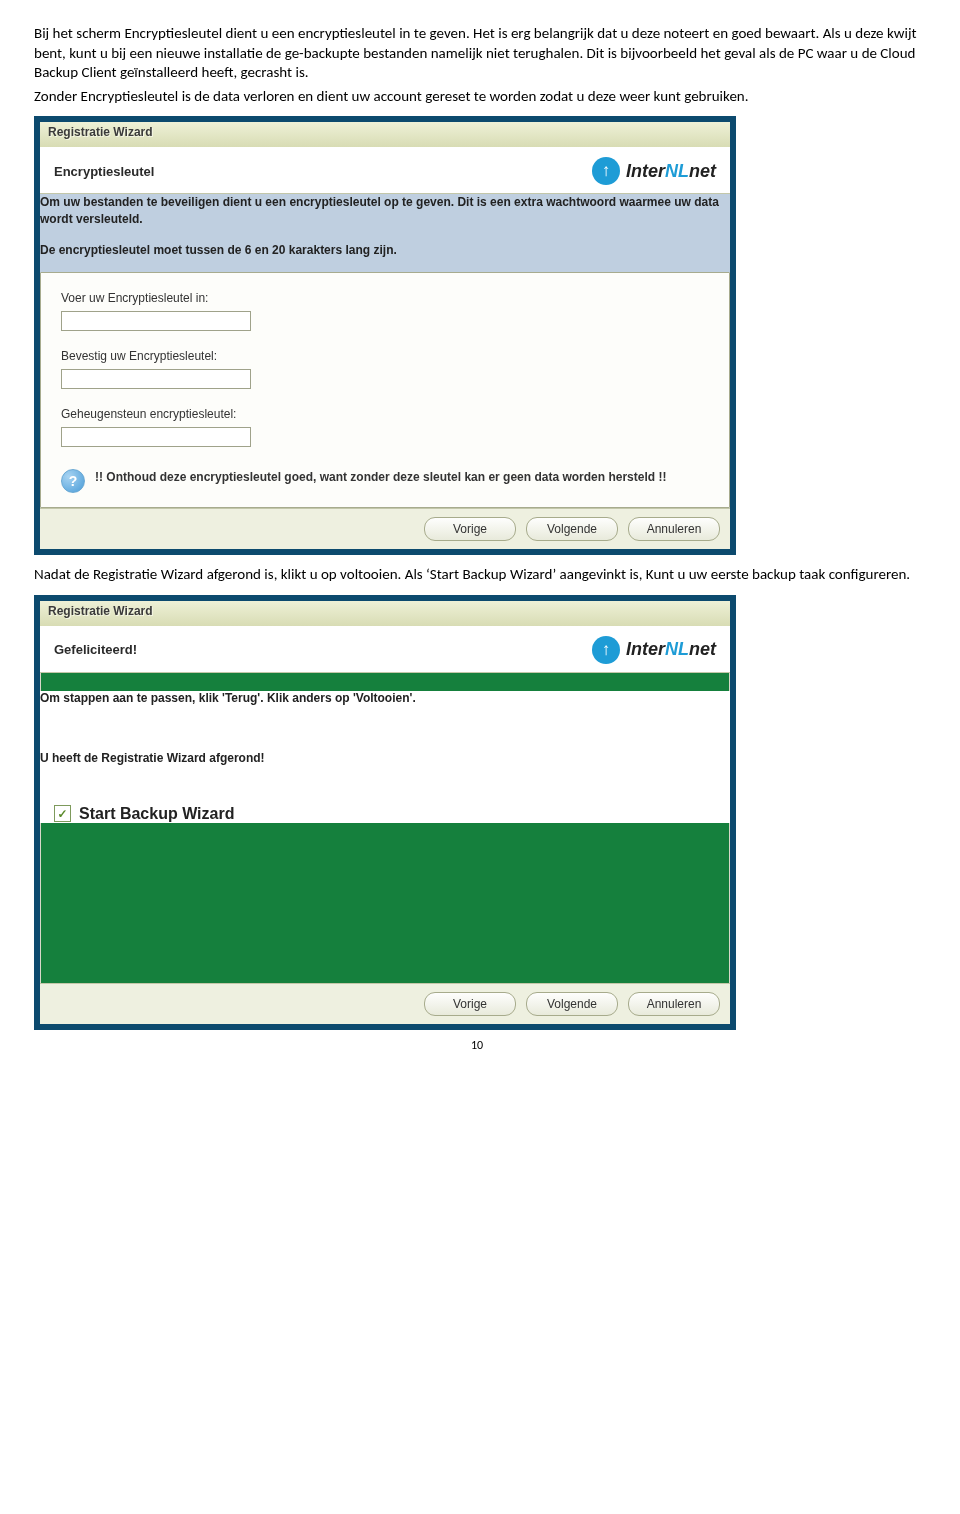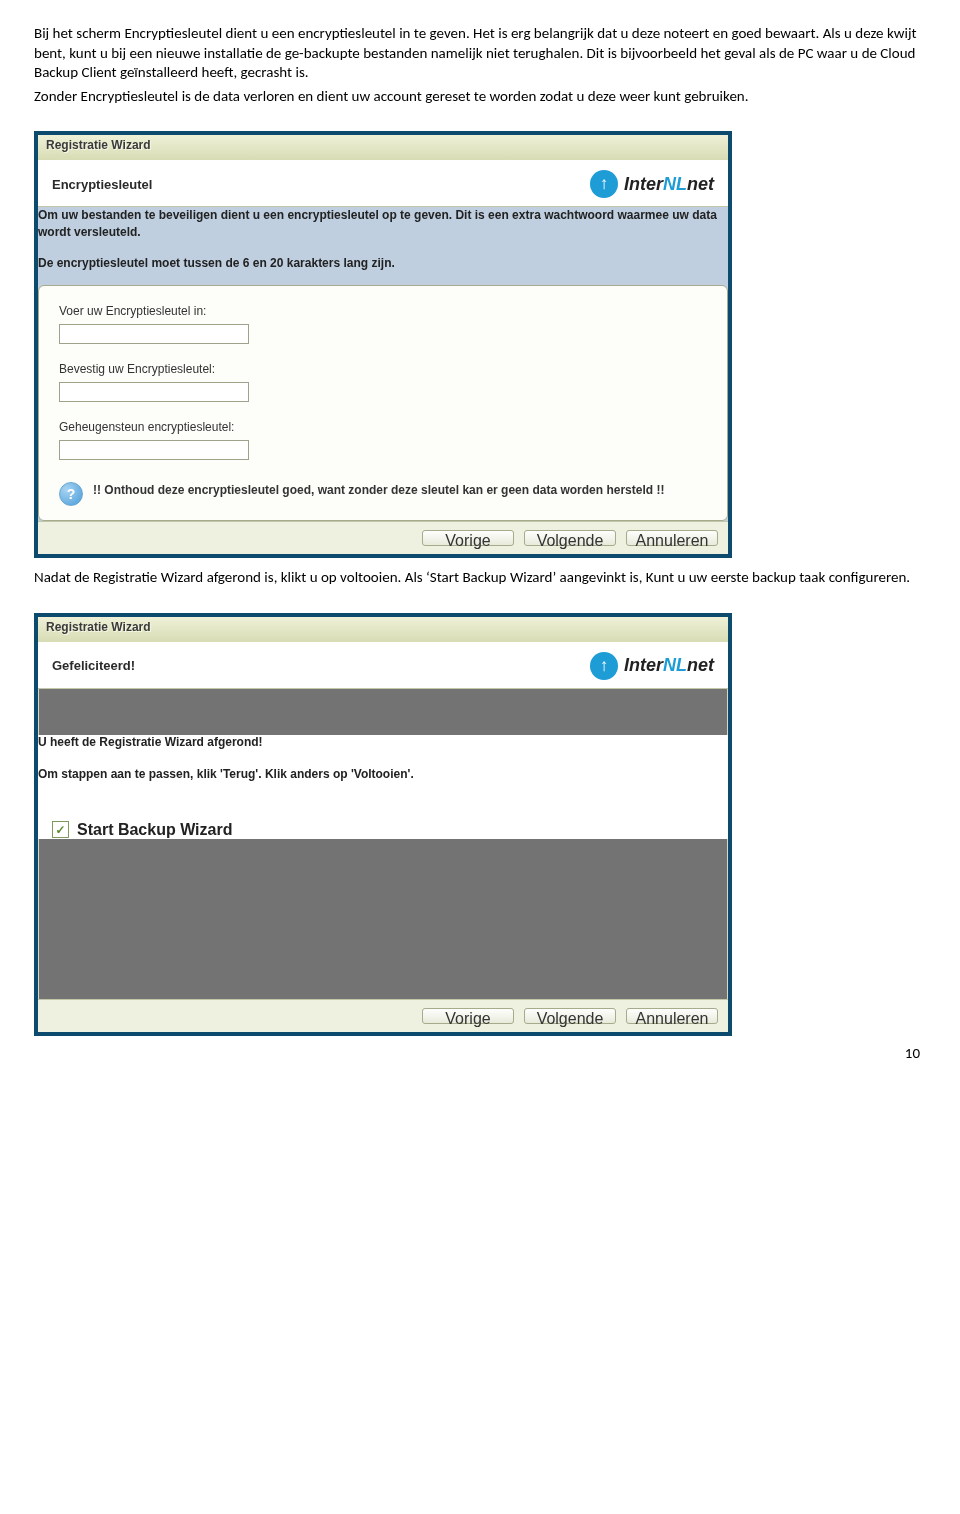--- a/index.html
+++ b/index.html
@@ -9,23 +9,23 @@
     background: #fff;
     margin: 0;
     padding: 24px 34px;
     width: 960px;
     box-sizing: border-box;
   }
   .doc-text { line-height: 1.3; margin-bottom: 4px; }
 
   .wizard-window {
     width: 690px;
-    border: 4px solid #0c4a6e;
-    background: #737373;
-    margin-top: 25px;
+    border: 6px solid #0c4a6e;
+    background: #15803d;
+    margin-top: 10px;
     box-shadow: 0 0 0 1px #d8d8c8 inset;
   }
   .wizard-titlebar {
     height: 22px;
     background: linear-gradient(#eef1d7, #d8dcb4);
     color: #3a3a3a;
     font-size: 12px;
     font-weight: bold;
     padding: 3px 8px 0 8px;
     font-family: Tahoma, Arial, sans-serif;
@@ -65,21 +65,21 @@
     font-size: 12px;
     color: #222;
   }
   .wizard-body-finish { background: #fff; }
   .intro-text { font-weight: bold; margin-bottom: 14px; line-height: 1.4; }
   .body-line { font-weight: bold; margin: 18px 0; }
 
   .form-panel {
     background: #fdfdfa;
     border: 1px solid #a7ab8e;
-    border-radius: 6px;
+    border-radius: 1px;
     padding: 18px 20px 4px 20px;
   }
   .form-row { margin-bottom: 18px; }
   .form-label { font-size: 12px; color: #333; margin-bottom: 6px; }
   .form-input {
     width: 190px; height: 20px;
     border: 1px solid #9fa28a;
     background: #fff;
     font-family: Tahoma, Arial, sans-serif;
     font-size: 12px;
@@ -107,31 +107,31 @@
 
   .wizard-footer {
     background: #eef0e0;
     border-top: 1px solid #c3c7a9;
     padding: 8px 10px;
     display: flex;
     justify-content: flex-end;
     gap: 10px;
   }
   .wizard-btn {
-    min-width: 92px; height: 16px;
+    min-width: 92px; height: 24px;
     background: linear-gradient(#fefefd,#e8eadb);
     border: 1px solid #a7ab8c;
-    border-radius: 3px;
-    font-family: Tahoma, Arial, sans-serif;
-    font-size: 16px; color: #333;
+    border-radius: 11px;
+    font-family: Tahoma, Arial, sans-serif;
+    font-size: 12px; color: #333;
     cursor: pointer;
   }
   .page-num {
-    text-align: right;
-    font-size: 15px;
+    text-align: center;
+    font-size: 12px;
     margin-top: 8px;
     padding-right: 6px;
   }
 </style>
 </head>
 <body>
 
 <div class="doc-text">Bij het scherm Encryptiesleutel dient u een encryptiesleutel in te geven. Het is erg belangrijk dat u deze noteert en goed bewaart. Als u deze kwijt bent, kunt u bij een nieuwe installatie de ge-backupte bestanden namelijk niet terughalen. Dit is bijvoorbeeld het geval als de PC waar u de Cloud Backup Client geïnstalleerd heeft, gecrasht is.</div>
 <div class="doc-text">Zonder Encryptiesleutel is de data verloren en dient uw account gereset te worden zodat u deze weer kunt gebruiken.</div>
 
@@ -188,22 +188,22 @@
     <div class="wizard-header-title">Gefeliciteerd!</div>
     <div class="logo">
       <span class="logo-icon">↑</span>
       <span class="logo-text">
         <span class="lt-inter">Inter</span><span class="lt-nl">NL</span><span class="lt-net">net</span>
       </span>
     </div>
   </div>
 
   <div class="wizard-body wizard-body-finish">
+    <div class="body-line">Om stappen aan te passen, klik 'Terug'. Klik anders op 'Voltooien'.</div>
     <div class="body-line" style="margin-top:46px;">U heeft de Registratie Wizard afgerond!</div>
-    <div class="body-line">Om stappen aan te passen, klik 'Terug'. Klik anders op 'Voltooien'.</div>
     <div class="checkbox-row">
       <span class="wizard-checkbox">✓</span>
       <span class="checkbox-label">Start Backup Wizard</span>
     </div>
   </div>
 
   <div class="wizard-footer">
     <button class="wizard-btn">Vorige</button>
     <button class="wizard-btn">Volgende</button>
     <button class="wizard-btn">Annuleren</button>

